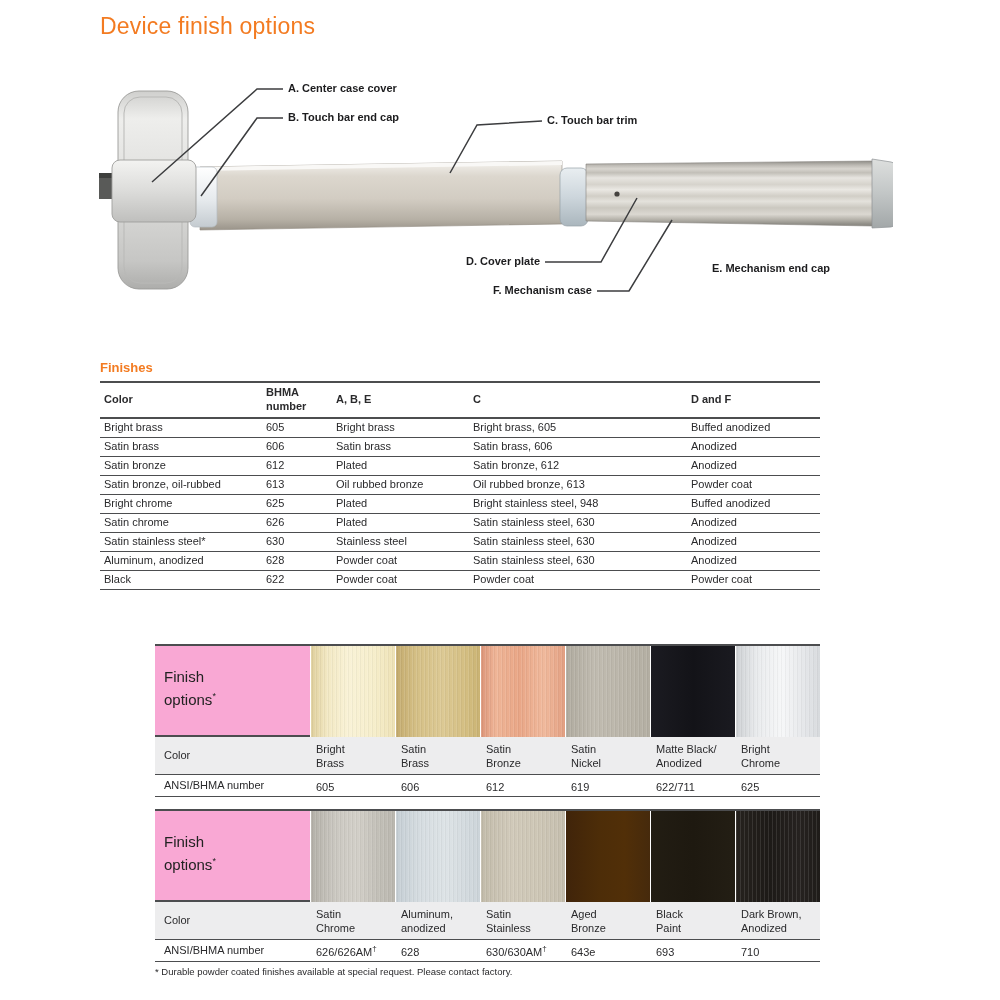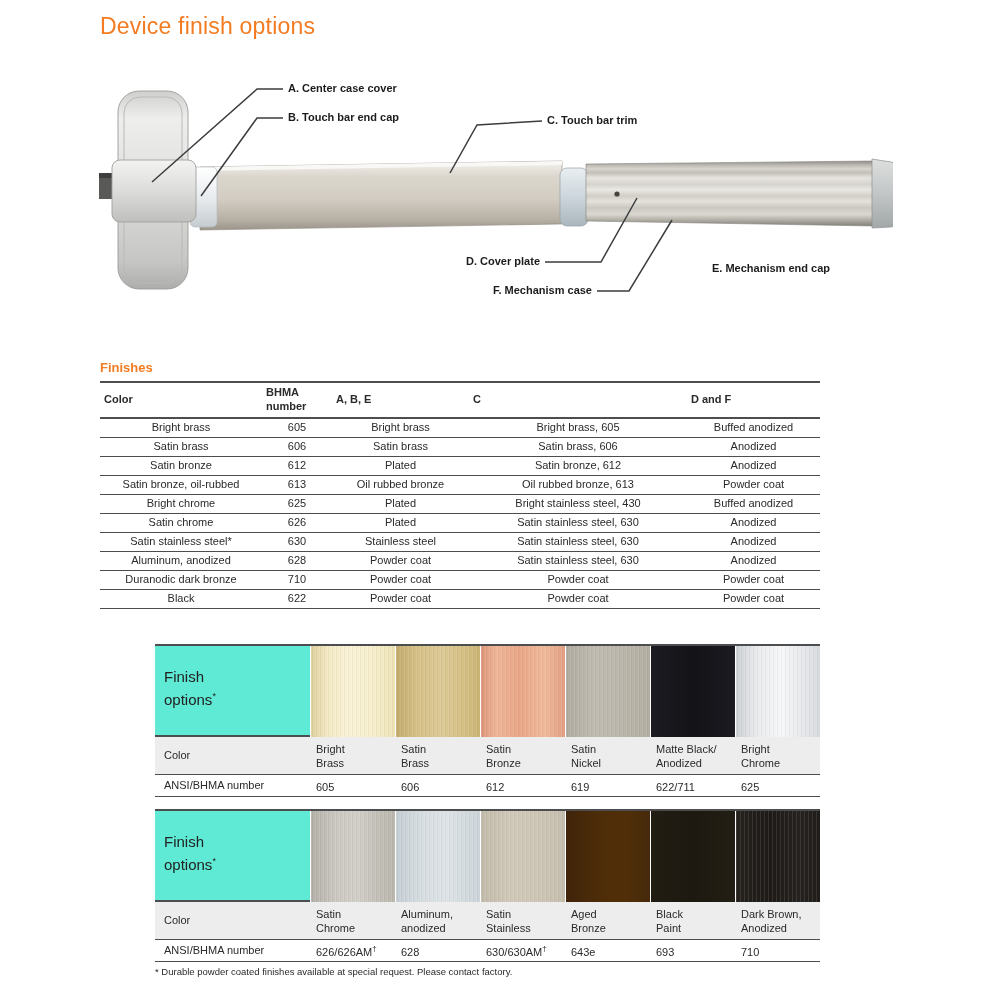--- a/index.html
+++ b/index.html
@@ -18,31 +18,31 @@
   .fin-table{
     position:absolute;left:100px;top:381px;width:720px;border-collapse:collapse;
     font-size:11px;table-layout:fixed;
   }
   .fin-table th{
     text-align:left;vertical-align:middle;font-weight:700;padding:3px 4px;
     border-top:2px solid #4c4d4f;border-bottom:2px solid #4c4d4f;line-height:1.25;
   }
   .fin-table td{
     padding:2px 4px 3px 4px;height:13px;border-bottom:1.5px solid #4c4d4f;line-height:1.1;
-    white-space:nowrap;overflow:hidden;text-align:center;
+    white-space:nowrap;overflow:hidden;
   }
 
   
   .swatch-table{
     position:absolute;left:155px;width:665px;display:grid;
     grid-template-columns:155px repeat(6,85px);grid-template-rows:91px 37px 23px;
     border-top:2px solid #4c4d4f;font-size:11px;
   }
   .st-label{
-    grid-row:1;grid-column:1;background:#5eead4;border-bottom:2px solid #4c4d4f;
+    grid-row:1;grid-column:1;background:#f9a8d4;border-bottom:2px solid #4c4d4f;
     font-size:15px;line-height:1.55;padding:19px 0 0 9px;color:#222;
   }
   .st-label sup{font-size:9px;}
   .sw{grid-row:1;border-left:1px solid #fff;position:relative;}
   .sw.brushed::after{
     content:"";position:absolute;inset:0;
     background:repeating-linear-gradient(90deg,rgba(255,255,255,.10) 0 1px,rgba(0,0,0,.04) 1px 2px,rgba(255,255,255,0) 2px 4px);
   }
   .cr{grid-row:2;background:#ededee;line-height:1.3;}
   .cr.st-rowlabel{padding:11px 0 0 9px;}
@@ -202,21 +202,21 @@
           <td>Satin bronze, oil-rubbed</td>
           <td>613</td>
           <td>Oil rubbed bronze</td>
           <td>Oil rubbed bronze, 613</td>
           <td>Powder coat</td>
         </tr>
       <tr>
           <td>Bright chrome</td>
           <td>625</td>
           <td>Plated</td>
-          <td>Bright stainless steel, 430</td>
+          <td>Bright stainless steel, 948</td>
           <td>Buffed anodized</td>
         </tr>
       <tr>
           <td>Satin chrome</td>
           <td>626</td>
           <td>Plated</td>
           <td>Satin stainless steel, 630</td>
           <td>Anodized</td>
         </tr>
       <tr>
@@ -225,27 +225,20 @@
           <td>Stainless steel</td>
           <td>Satin stainless steel, 630</td>
           <td>Anodized</td>
         </tr>
       <tr>
           <td>Aluminum, anodized</td>
           <td>628</td>
           <td>Powder coat</td>
           <td>Satin stainless steel, 630</td>
           <td>Anodized</td>
-        </tr>
-      <tr>
-          <td>Duranodic dark bronze</td>
-          <td>710</td>
-          <td>Powder coat</td>
-          <td>Powder coat</td>
-          <td>Powder coat</td>
         </tr>
       <tr>
           <td>Black</td>
           <td>622</td>
           <td>Powder coat</td>
           <td>Powder coat</td>
           <td>Powder coat</td>
         </tr>
     </tbody>
   </table>

